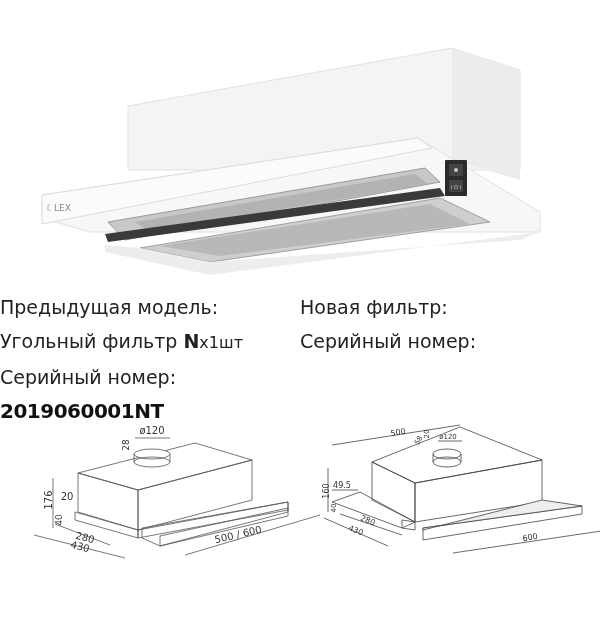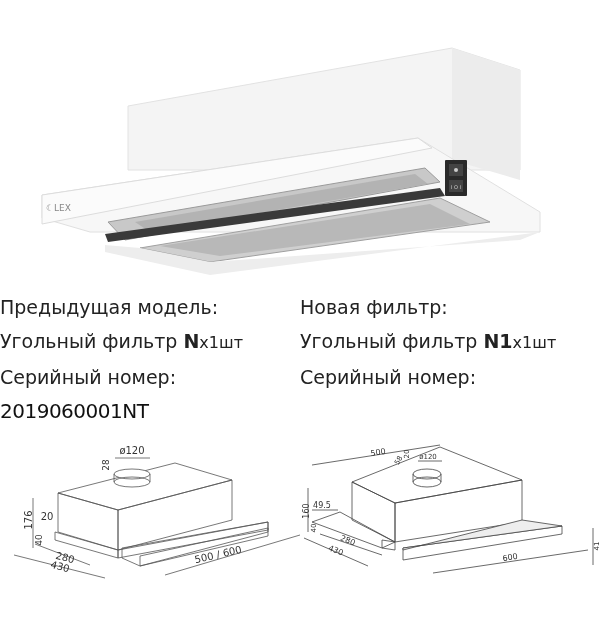--- a/index.html
+++ b/index.html
@@ -4,22 +4,22 @@
 <style>
   html, body { margin: 0; padding: 0; background: #ffffff; }
   body { width: 600px; height: 635px; position: relative; overflow: hidden; font-family: "DejaVu Sans", sans-serif; color: #1a1a1a; }
   .hero { position: absolute; left: 0; top: 0; width: 600px; height: 280px; }
   .info { position: absolute; top: 290px; width: 300px; }
   .info.left { left: 0; }
   .info.right { left: 300px; }
   .line { font-size: 19px; line-height: 34px; color: #222; white-space: nowrap; }
   .bold { font-weight: bold; }
   .small { font-size: 16px; }
-  .serial { font-size: 20px; font-weight: normal; line-height: 34px; letter-spacing: -0.5px; color: #111; }
-  .diagram { position: absolute; top: 430px; width: 300px; height: 205px; }
+  .serial { font-size: 20px; font-weight: bold; line-height: 34px; letter-spacing: -0.5px; color: #111; }
+  .diagram { position: absolute; top: 410px; width: 300px; height: 205px; margin-left: 20px; }
   .diagram.left { left: 0; }
   .diagram.right { left: 300px; }
   svg text { font-family: "DejaVu Sans", sans-serif; fill: #333; }
 </style>
 </head>
 <body>
 
 <div class="hero">
   <svg width="600" height="280" viewBox="0 0 600 280">
 
@@ -55,23 +55,20 @@
   <div class="line">Предыдущая модель:</div>
   <div class="line">
     <span>Угольный фильтр </span><span class="bold">N</span><span class="small">x1</span><span class="small">шт</span>
   </div>
   <div class="line">Серийный номер:</div>
   <div class="serial">2019060001NT</div>
 </div>
 
 <div class="info right">
   <div class="line">Новая фильтр:</div>
-  <div class="line">
-    <span>Угольный фильтр </span><span class="bold">N1</span><span class="small">x1</span><span class="small">шт</span>
-  </div>
   <div class="line">Серийный номер:</div>
 </div>
 
 <div class="diagram left">
   <svg width="300" height="205" viewBox="0 0 300 205" fill="none" stroke="#555" stroke-width="0.8">
 
     <polygon points="58,63 175,33 232,50 118,80"></polygon>
 
     <polygon points="58,63 118,80 118,120 58,102"></polygon>
 

